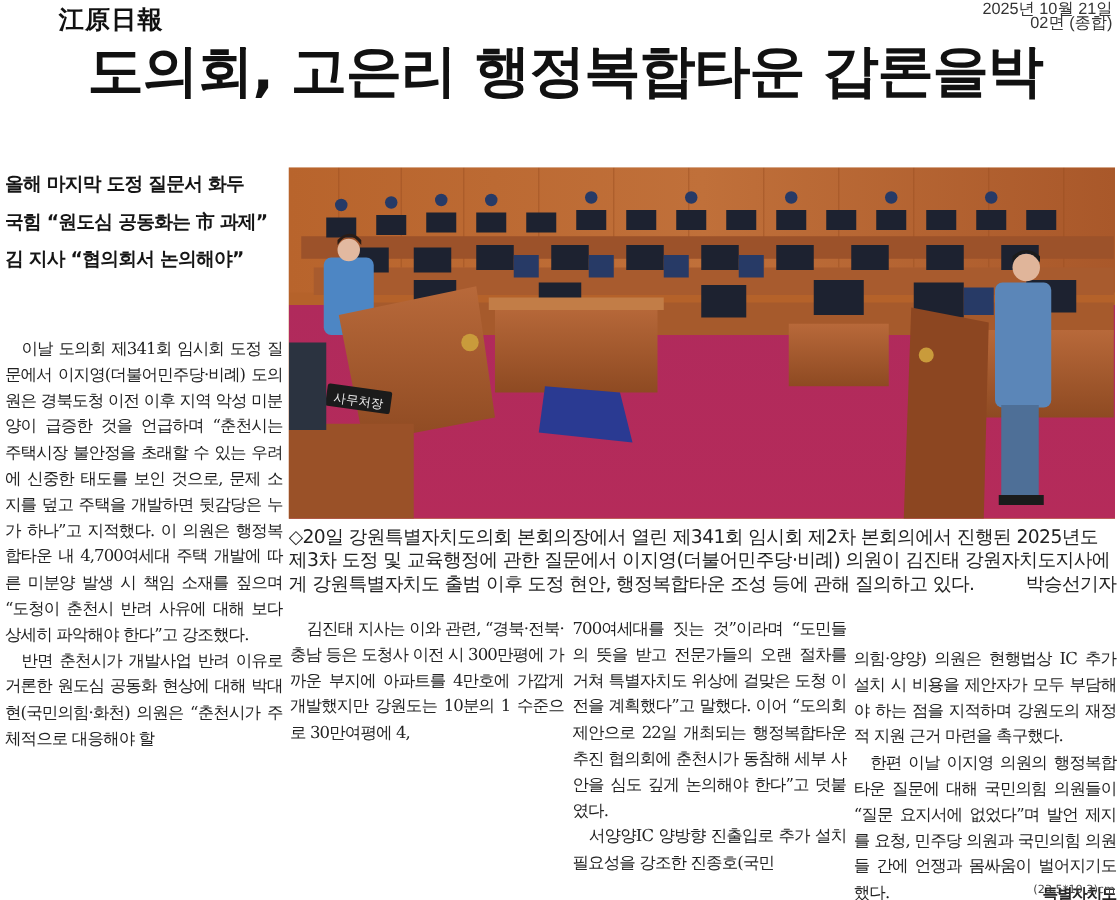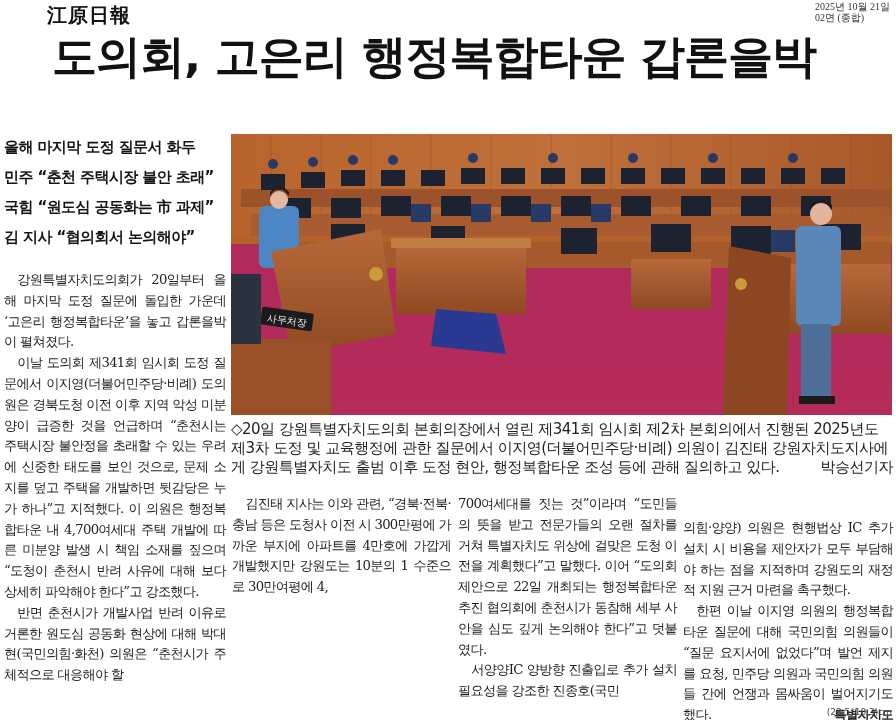--- a/index.html
+++ b/index.html
@@ -1,22 +1,22 @@
 <!DOCTYPE html>
 <html><head>
 <meta charset="utf-8">
 <style>
   * { margin: 0; padding: 0; box-sizing: border-box; }
   html, body { width: 896px; height: 720px; background: #ffffff; overflow: hidden; }
   body { position: relative; font-family: "DejaVu Serif", "Liberation Serif", serif; color: #1a1a1a; }
 
   .masthead { position: absolute; left: 2px; top: 2px; font-family: "DejaVu Serif", serif; font-weight: bold; font-size: 20px; letter-spacing: 1px; color: #111; margin-left: 45px; }
-  .meta { position: absolute; right: 6px; top: 1px; text-align: left; font-family: Liberation Serif, serif; font-size: 10px; line-height: 11px; color: #333; }
+  .meta { position: absolute; right: 6px; top: 1px; text-align: right; font-family: Liberation Sans, sans-serif; font-size: 13px; line-height: 11px; color: #333; }
 
-  .headline { position: absolute; left: 52px; top: 27px; width: 800px; font-family: "DejaVu Sans", sans-serif; font-weight: bold; font-size: 45px; line-height: 60px; letter-spacing: -1px; color: #111; white-space: nowrap; }
+  .headline { position: absolute; left: 52px; top: 27px; width: 800px; font-family: "DejaVu Sans", sans-serif; font-weight: bold; font-size: 45px; line-height: 60px; letter-spacing: -1px; color: #111; white-space: nowrap; text-align: center; }
 
   .subheads { position: absolute; left: 4px; top: 132px; width: 226px; }
   .subhead { font-family: "DejaVu Sans", sans-serif; font-weight: bold; font-size: 15px; line-height: 30px; letter-spacing: -0.6px; color: #151515; white-space: nowrap; }
 
   .col { position: absolute; font-family: "DejaVu Serif", serif; font-size: 13.2px; line-height: 20.8px; letter-spacing: -0.7px; color: #222; text-align: justify; }
   .col p { text-indent: 1em; }
   .col p.noindent { text-indent: 0; }
   .col1 { left: 4px; top: 270px; width: 222px; }
   .col2 { left: 232px; top: 494px; width: 219px; }
   .col3 { left: 458px; top: 494px; width: 219px; }
@@ -37,21 +37,20 @@
 <div class="masthead">江原日報</div>
 <div class="meta">
   <div>2025년 10월 21일</div>
   <div>02면 (종합)</div>
 </div>
 
 <h1 class="headline">도의회, 고은리 행정복합타운 갑론을박</h1>
 
 <div class="subheads">
   <div class="subhead">올해 마지막 도정 질문서 화두</div>
-  <div class="subhead">민주 “춘천 주택시장 불안 초래”</div>
   <div class="subhead">국힘 “원도심 공동화는 市 과제”</div>
   <div class="subhead">김 지사 “협의회서 논의해야”</div>
 </div>
 
 <div class="photo">
   <svg width="661" height="281" viewBox="0 0 661 281">
     <defs>
       <linearGradient id="wall" x1="0" y1="0" x2="1" y2="0">
         <stop offset="0" stop-color="#b8642c"></stop>
         <stop offset="0.5" stop-color="#c0703a"></stop>
@@ -170,21 +169,20 @@
     <rect x="568" y="262" width="36" height="8" fill="#1b1b1b"></rect>
   </svg>
 </div>
 
 <div class="caption">
   <span>◇20일 강원특별자치도의회 본회의장에서 열린 제341회 임시회 제2차 본회의에서 진행된 2025년도 제3차 도정 및 교육행정에 관한 질문에서 이지영(더불어민주당·비례) 의원이 김진태 강원자치도지사에게 강원특별자치도 출범 이후 도정 현안, 행정복합타운 조성 등에 관해 질의하고 있다.</span>
   <span class="credit">박승선기자</span>
 </div>
 
 <div class="col col1">
-  <p>강원특별자치도의회가 20일부터 올해 마지막 도정 질문에 돌입한 가운데 ‘고은리 행정복합타운’을 놓고 갑론을박이 펼쳐졌다.</p>
   <p>이날 도의회 제341회 임시회 도정 질문에서 이지영(더불어민주당·비례) 도의원은 경북도청 이전 이후 지역 악성 미분양이 급증한 것을 언급하며 “춘천시는 주택시장 불안정을 초래할 수 있는 우려에 신중한 태도를 보인 것으로, 문제 소지를 덮고 주택을 개발하면 뒷감당은 누가 하나”고 지적했다. 이 의원은 행정복합타운 내 4,700여세대 주택 개발에 따른 미분양 발생 시 책임 소재를 짚으며 “도청이 춘천시 반려 사유에 대해 보다 상세히 파악해야 한다”고 강조했다.</p>
   <p>반면 춘천시가 개발사업 반려 이유로 거론한 원도심 공동화 현상에 대해 박대현(국민의힘·화천) 의원은 “춘천시가 주체적으로 대응해야 할</p>
 </div>
 
 <div class="col col2">
   <p>김진태 지사는 이와 관련, “경북·전북·충남 등은 도청사 이전 시 300만평에 가까운 부지에 아파트를 4만호에 가깝게 개발했지만 강원도는 10분의 1 수준으로 30만여평에 4,</p>
 </div>
 
 <div class="col col3">
   <p class="noindent">700여세대를 짓는 것”이라며 “도민들의 뜻을 받고 전문가들의 오랜 절차를 거쳐 특별자치도 위상에 걸맞은 도청 이전을 계획했다”고 말했다. 이어 “도의회 제안으로 22일 개최되는 행정복합타운 추진 협의회에 춘천시가 동참해 세부 사안을 심도 깊게 논의해야 한다”고 덧붙였다.</p>

